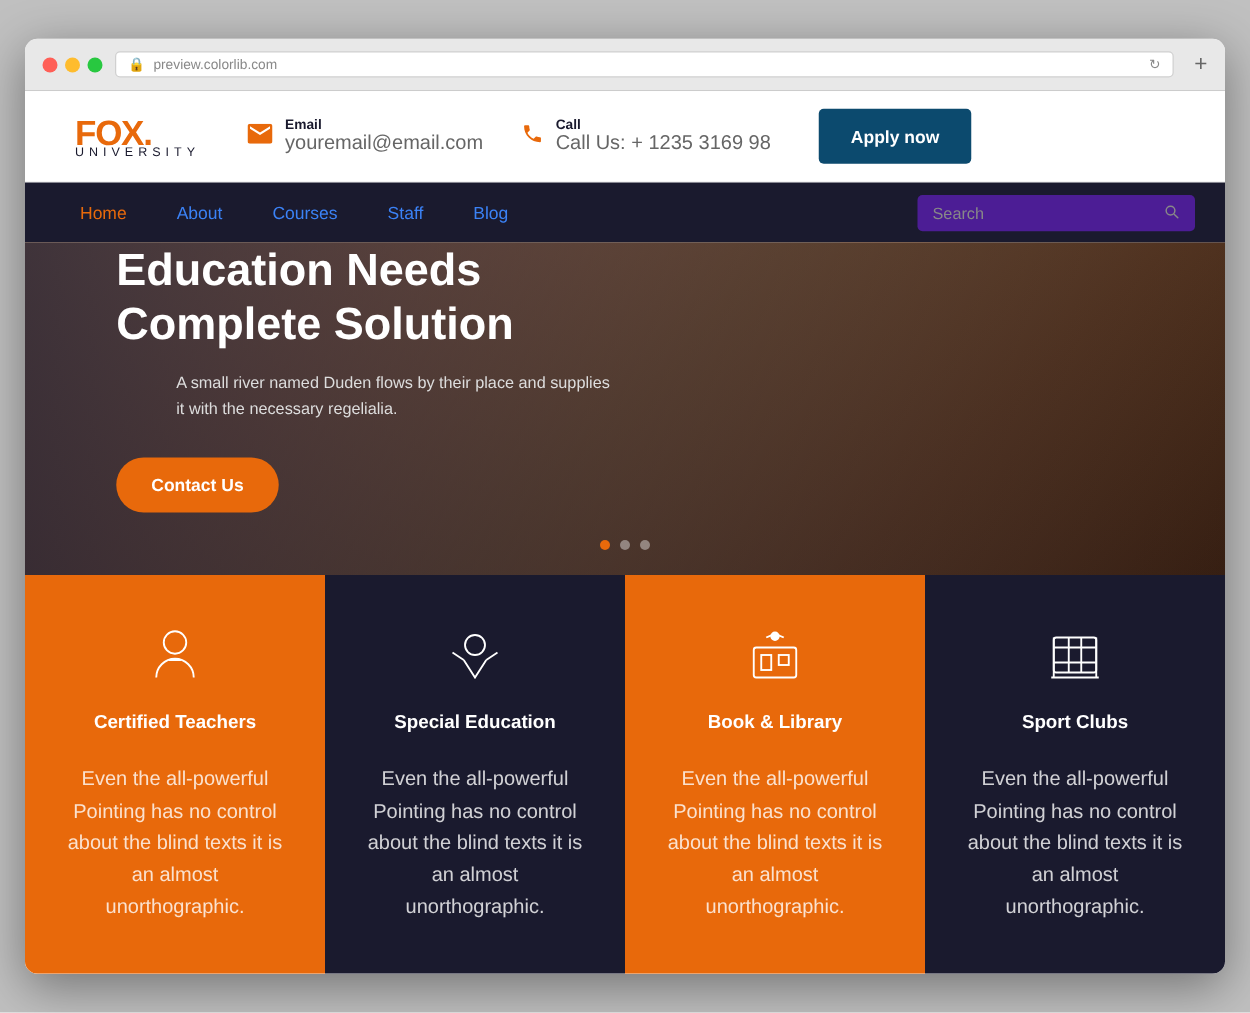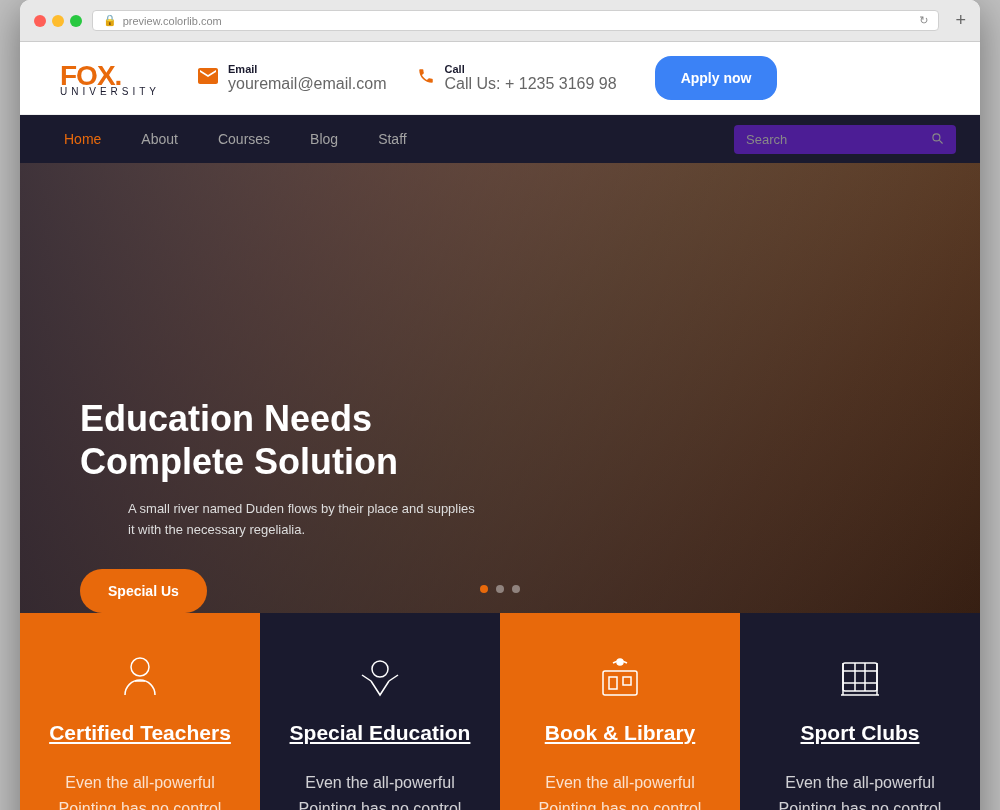--- a/index.html
+++ b/index.html
@@ -117,48 +117,48 @@
       font-size: 11px;
       font-weight: 700;
       color: #1a1a2e;
       display: block;
     }
     .contact-info span {
       font-size: 16px;
       color: #666;
     }
     .apply-btn {
-      background: #3b82f6;
+      background: #0c4a6e;
       color: #fff;
       border: none;
       padding: 14px 26px;
       font-size: 14px;
       font-weight: 600;
-      border-radius: 16px;
+      border-radius: 4px;
       cursor: pointer;
       white-space: nowrap;
     }
 
     
     .navbar {
       background: #1a1a2e;
       padding: 0 24px;
       display: flex;
       align-items: center;
       justify-content: space-between;
     }
     .nav-links {
       display: flex;
       list-style: none;
       gap: 0;
     }
     .nav-links li a {
       display: block;
       padding: 16px 20px;
-      color: #a3a3a3;
+      color: #3b82f6;
       text-decoration: none;
       font-size: 14px;
       font-weight: 500;
     }
     .nav-links li.active a {
       color: #e8690b;
     }
     .nav-search {
       display: flex;
       align-items: center;
@@ -175,24 +175,25 @@
       color: #aaa;
       font-size: 13px;
       width: 100%;
     }
     .nav-search input::placeholder { color: #888; }
     .search-icon-nav { color: #888; font-size: 14px; }
 
     
     .hero {
       position: relative;
-      height: 450px;
+      height: 266px;
       overflow: hidden;
       display: flex;
-      align-items: flex-end;
+      align-items: flex-start;
+      padding-left: 13px;
     }
     .hero-bg {
       position: absolute;
       inset: 0;
       background: linear-gradient(
         to right,
         rgba(20,20,40,0.75) 0%,
         rgba(20,20,40,0.4) 50%,
         rgba(20,20,40,0.1) 100%
       );
@@ -272,25 +273,24 @@
       text-align: center;
       color: #fff;
     }
     .feature-card:nth-child(odd) {
       background: #e8690b;
     }
     .feature-card:nth-child(even) {
       background: #1a1a2e;
     }
     .feature-title {
-      font-size: 21px;
+      font-size: 15px;
       font-weight: 700;
       margin-bottom: 25px;
       color: #fff;
-      text-decoration: underline;
     }
     .feature-desc {
       font-size: 16px;
       color: rgba(255,255,255,0.8);
       line-height: 1.6;
     }
 
     
     .feat-icon svg {
       width: 50px;
@@ -360,24 +360,24 @@
         <li class="active">
             <a href="#">Home</a>
           </li>
         <li>
             <a href="#">About</a>
           </li>
         <li>
             <a href="#">Courses</a>
           </li>
         <li>
-            <a href="#">Blog</a>
+            <a href="#">Staff</a>
           </li>
         <li>
-            <a href="#">Staff</a>
+            <a href="#">Blog</a>
           </li>
       </ul>
       <div class="nav-search">
         <input type="text" placeholder="Search" style="">
         <span class="search-icon-nav">
           <svg width="14" height="14" viewBox="0 0 24 24" fill="#888">
             <path d="M21 21l-4.35-4.35M17 11A6 6 0 1 1 5 11a6 6 0 0 1 12 0z" stroke="#888" stroke-width="2" fill="none" stroke-linecap="round"></path>
           </svg>
         </span>
       </div>
@@ -402,21 +402,21 @@
           <ellipse cx="850" cy="250" rx="50" ry="100" fill="#806030" opacity="0.4"></ellipse>
 
           <ellipse cx="700" cy="100" rx="60" ry="80" fill="#c87840" opacity="0.9"></ellipse>
           <rect x="640" y="140" width="130" height="230" fill="#c89060" opacity="0.7" rx="20"></rect>
         </svg>
       </div>
       <div class="hero-bg"></div>
       <div class="hero-content">
         <h1 class="hero-title">Education Needs Complete Solution</h1>
         <p class="hero-desc">A small river named Duden flows by their place and supplies it with the necessary regelialia.</p>
-        <button class="hero-btn">Special Us</button>
+        <button class="hero-btn">Contact Us</button>
       </div>
       <div class="hero-dots">
         <div class="hero-dot active"></div>
         <div class="hero-dot"></div>
         <div class="hero-dot"></div>
       </div>
     </div>
 
     <div class="features">
 

